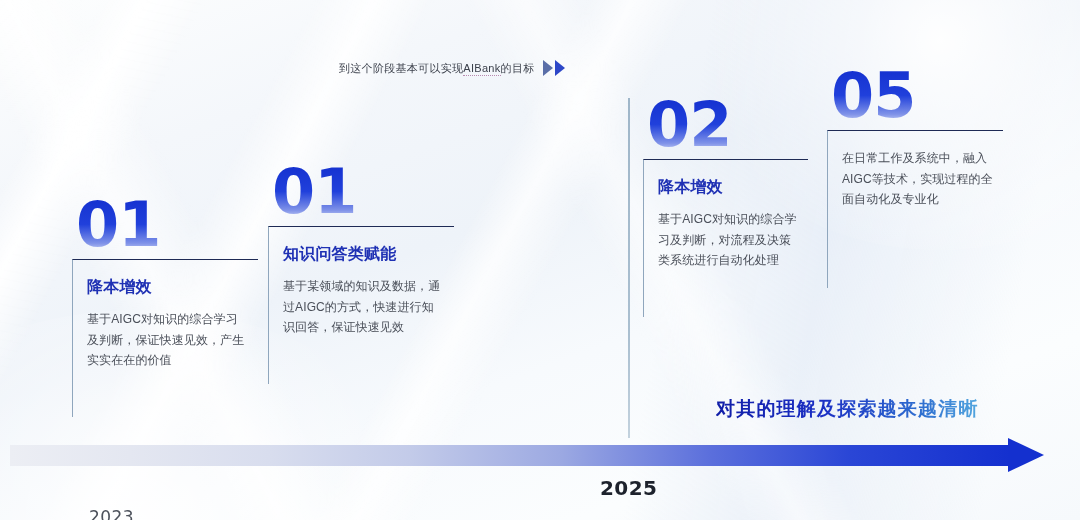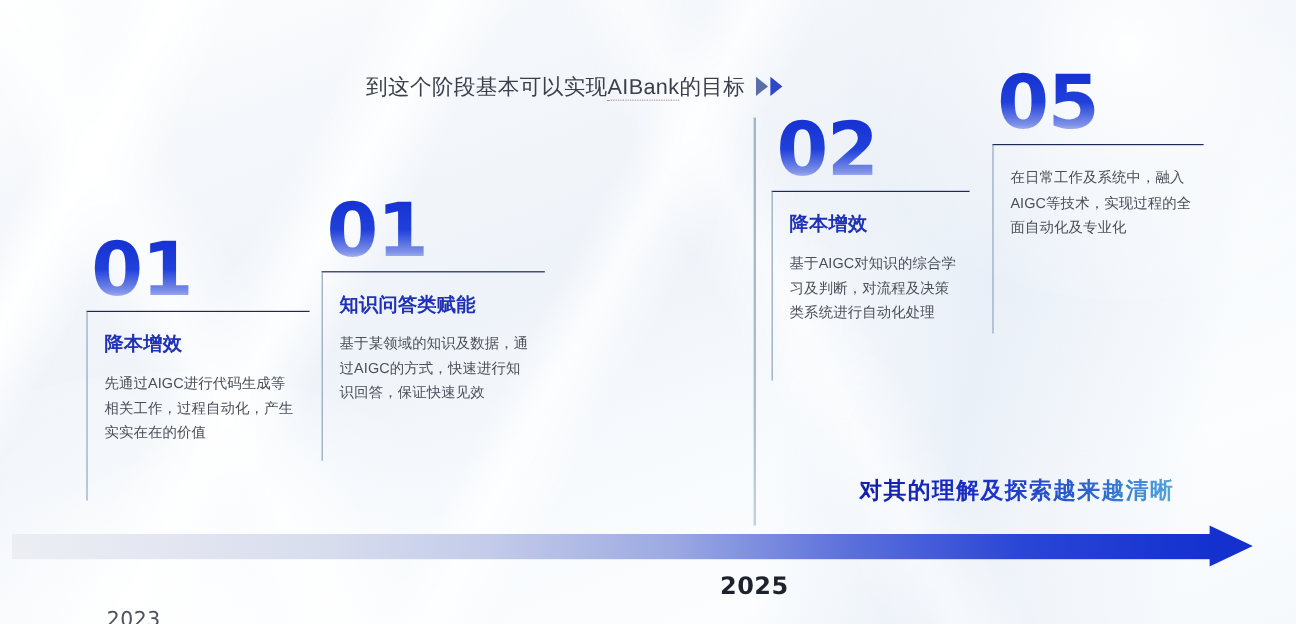--- a/index.html
+++ b/index.html
@@ -59,24 +59,25 @@
   .top-note {
     position: absolute;
     left: 305px;
     top: 60px;
     display: flex;
     align-items: center;
     gap: 9px;
     white-space: nowrap;
   }
   .top-note-text {
-    font-size: 18px;
+    font-size: 11px;
     color: #3a3f4a;
     letter-spacing: .3px;
     border-bottom: 0;
+    margin-left: 34px;
   }
   .top-note-text .underlined {
     border-bottom: 1.6px dotted #b98ab0;
     padding-bottom: 1px;
   }
   .chev-pair {
     display: flex;
     align-items: center;
     gap: 2px;
   }
@@ -132,21 +133,21 @@
   
   #step-1 { left: 72px;  top: 196px; }
   #step-2 { left: 268px; top: 163px; }
   #step-3 { left: 456px; top: 131px; }
   #step-4 { left: 643px; top: 96px;  }
   #step-5 { left: 827px; top: 57px;  }
 
   #step-3 { width: 170px; }
   #step-3 .card-title { font-size: 15.6px; }
   #step-4 { width: 165px; }
-  #step-5 { width: 176px; }
+  #step-5 { width: 176px; margin-top: 10px; }
 
   
   .divider-2025 {
     position: absolute;
     left: 628px;
     top: 98px;
     width: 1.6px;
     height: 340px;
     background: linear-gradient(180deg, #9fb6c9 0%, #aabfd0 70%, #c3d2de 100%);
   }
@@ -241,21 +242,21 @@
       <span class="chev two"></span>
     </div>
   </div>
 
   <div class="divider-2025"></div>
 
   <div class="step" id="step-1">
     <div class="step-num">01</div>
     <div class="card">
       <div class="card-title">降本增效</div>
-      <div class="card-body">先通过AIGC进行代码生成等相关工作，过程自动化，产生实实在在的价值</div>
+      <div class="card-body">基于AIGC对知识的综合学习及判断，保证快速见效，产生实实在在的价值</div>
     </div>
   </div>
 
   <div class="step" id="step-2">
     <div class="step-num">01</div>
     <div class="card">
       <div class="card-title">知识问答类赋能</div>
       <div class="card-body">基于某领域的知识及数据，通过AIGC的方式，快速进行知识回答，保证快速见效</div>
     </div>
   </div>

